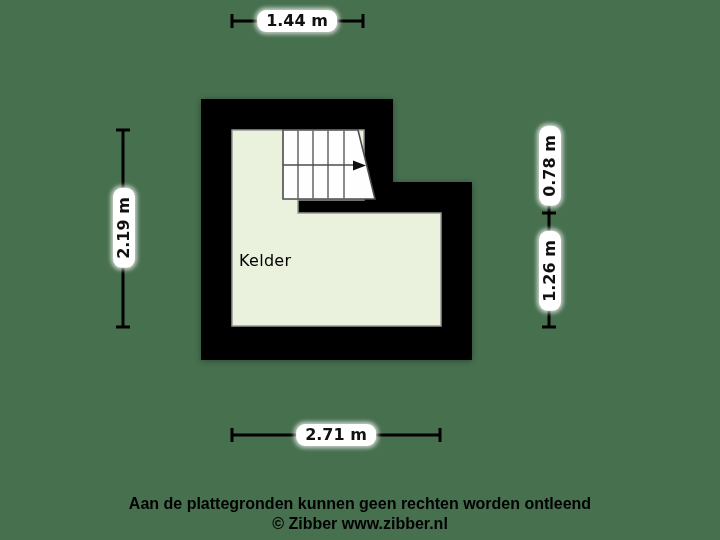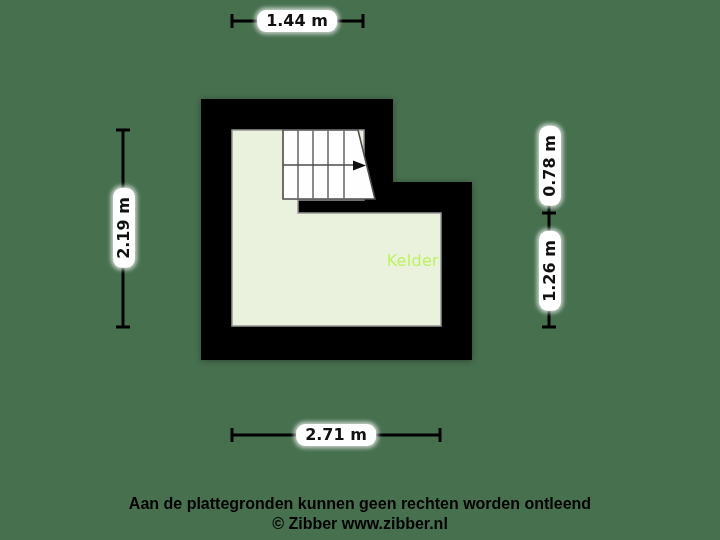--- a/index.html
+++ b/index.html
@@ -32,24 +32,24 @@
     padding:1px 9px;
     border-radius:9px;
     white-space:nowrap;
     transform:translate(-50%,-50%);
     box-shadow:0 0 4px 2px rgba(255,255,255,0.75), 0 1px 3px rgba(0,0,0,0.15);
   }
   .dim-pill.vert{transform:translate(-50%,-50%) rotate(-90deg);}
   .room-label{
     position:absolute;
     left:239px;top:251px;width:200px;height:20px;
-    text-align:right;
+    text-align:left;
     font-size:16px;
     line-height:20px;
-    color:#bef264;
+    color:#000000;
     letter-spacing:0.3px;
   }
   .footer{
     position:absolute;left:0;width:720px;
     text-align:center;
     color:#000;
     font-family:"Liberation Sans","DejaVu Sans",sans-serif;
     font-weight:700;
     font-size:16px;
     line-height:20px;

